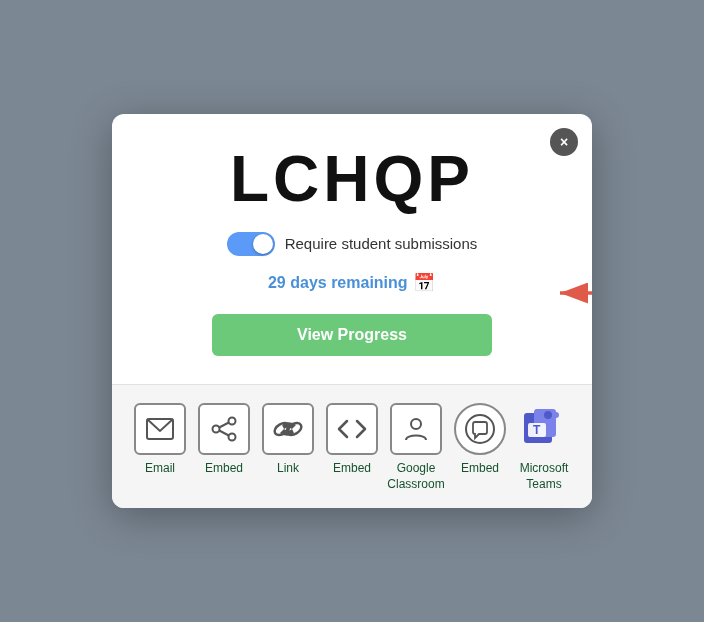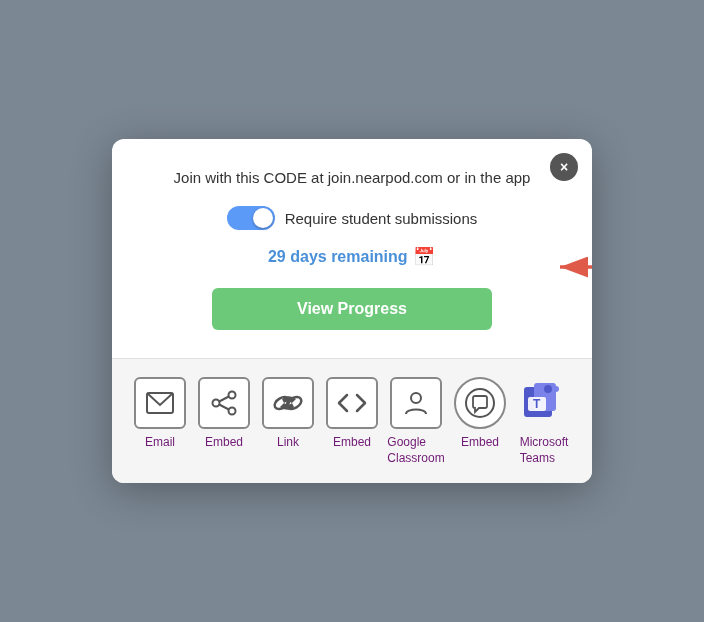--- a/index.html
+++ b/index.html
@@ -199,22 +199,22 @@
       border-radius: 50%;
     }
 
     .share-icon-box.no-border {
       border: none;
       background: transparent;
     }
 
     .share-label {
       font-size: 12px;
-      color: #701a75;
-      text-align: left;
+      color: #14532d;
+      text-align: center;
       line-height: 1.3;
     }
 
     
     svg {
       overflow: visible;
     }
 
     
     .help-icon {
@@ -238,25 +238,23 @@
 <div class="bg-overlay"></div>
 
 <div class="modal">
 
   <div class="modal-close">
     <span>×</span>
   </div>
 
   <div class="modal-body">
     
-    <div class="join-text">
-      <span>Join with this CODE at join.nearpod.com or in the app</span>
-    </div>
-
-    
+
+    
+    <div class="code-display">LCHQP</div>
 
     
     <div class="toggle-row">
       <div class="toggle-switch">
         <span class="toggle-on-label">ON</span>
         <div class="toggle-knob"></div>
       </div>
       <span class="toggle-label">Require student submissions</span>
     </div>
 

